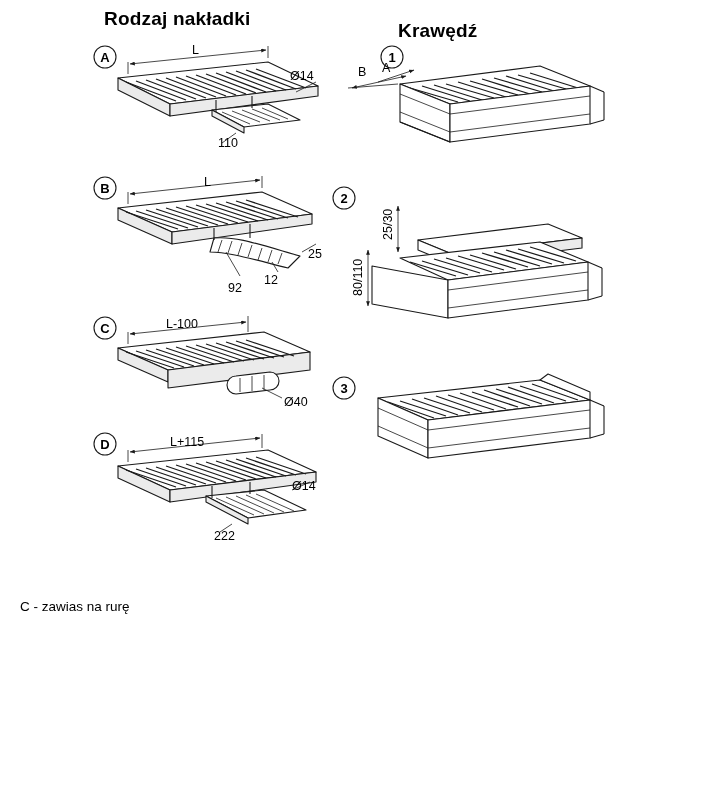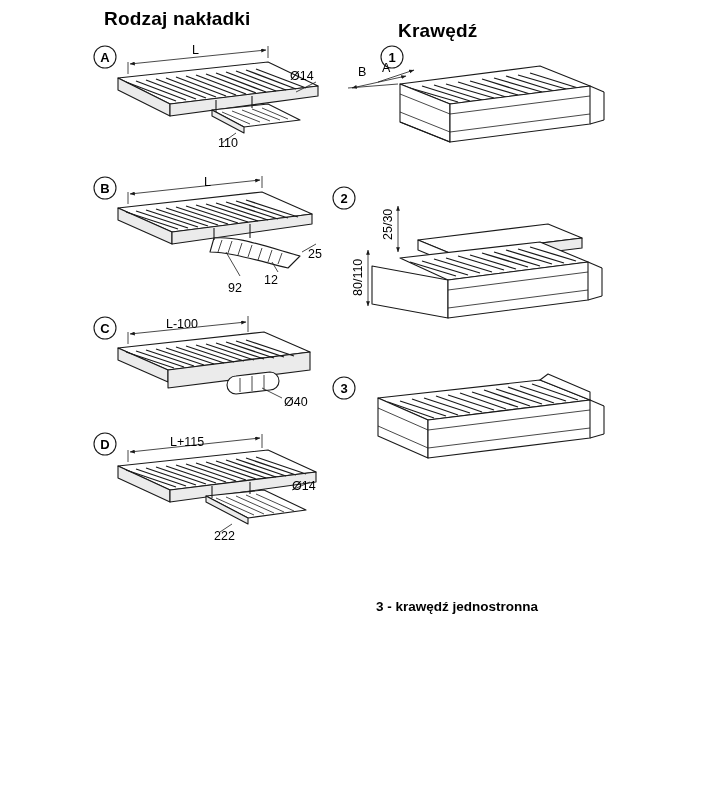--- a/index.html
+++ b/index.html
@@ -367,19 +367,19 @@
       <line class="lnth" x1="378" y1="426" x2="428" y2="448"></line>
 
       <polygon class="fillw" points="540,380 590,400 590,392 548,374"></polygon>
 
       <circle class="fillw" cx="344" cy="388" r="11"></circle>
       <text class="txtb" x="344" y="393" text-anchor="middle" font-weight="bold">3</text>
     </g>
   </svg>
 
   <div class="legend" id="legend-left">
+    <div>C - zawias na rurę</div>
   </div>
 
   <div class="legend" id="legend-right">
-    <div>3 - krawędź jednostronna</div>
   </div>
 
 </div>
 
 </body></html>

